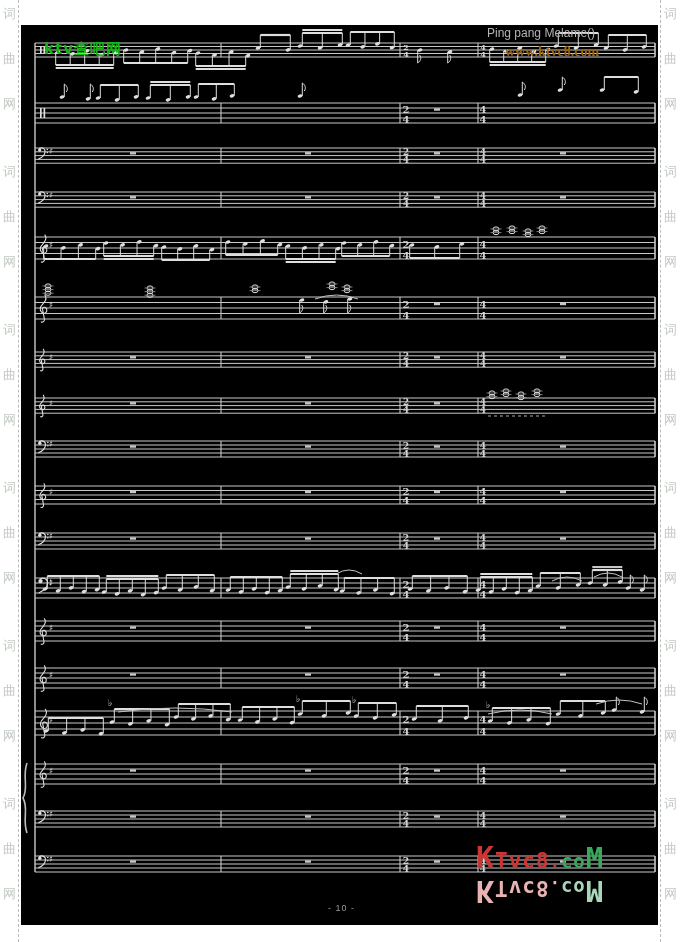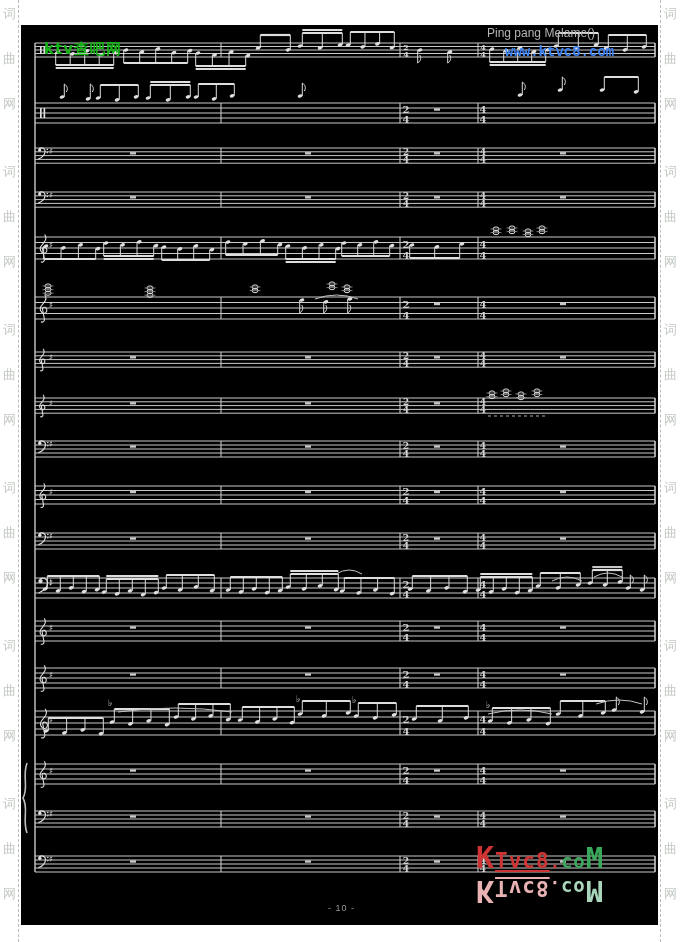--- a/index.html
+++ b/index.html
@@ -7,30 +7,30 @@
         font-family:"Liberation Sans","DejaVu Sans",sans-serif;}
   #score-svg{position:absolute;left:0;top:0;}
   .mcol{position:absolute;top:0;bottom:0;width:18px;}
   .mcol-left{left:0;border-right:1px dashed #b9bdb9;}
   .mcol-right{left:660px;border-left:1px dashed #b9bdb9;}
   .mchar{position:absolute;left:2px;width:15px;text-align:center;
          font-size:13px;color:#c3c9c3;font-family:"DejaVu Sans",sans-serif;}
   .overlay{position:absolute;white-space:nowrap;}
   #site-badge{left:44px;top:40px;font-size:15px;font-weight:bold;color:#17b417;
               font-family:"DejaVu Sans",sans-serif;letter-spacing:1px;}
-  #site-url{left:505px;top:44px;font-size:14px;font-weight:bold;color:#3b82f6;
-            font-family:Liberation Mono, monospace;}
+  #site-url{left:505px;top:44px;font-size:14px;font-weight:bold;color:#a16207;
+            font-family:Liberation Serif, serif;}
   #tempo-text{left:487px;top:26px;font-size:12px;color:#b4b4b4;letter-spacing:0;text-align:center;}
   #page-number{left:328px;top:903px;font-size:9px;color:#9a9a9a;letter-spacing:1px;}
   .wm{left:476px;font-family:"DejaVu Sans Mono","Liberation Mono",monospace;
       font-weight:bold;letter-spacing:1px;line-height:1;}
   #wm-main{top:843px;}
   #wm-reflect{top:876px;transform:scaleY(-1);}
   .wm .p-k{font-size:30px;}
-  .wm .p-mid{font-size:21px;text-decoration:underline;}
+  .wm .p-mid{font-size:21px;}
   .wm .p-dot{font-size:17px;}
   .wm .p-co{font-size:19px;}
   .wm .p-m{font-size:29px;}
   #wm-main .red{color:#cf3434;} #wm-main .grn{color:#3aa85a;}
   #wm-reflect .red{color:#e9b3b3;} #wm-reflect .grn{color:#a9d6ba;}
 </style>
 </head>
 <body>
 
 <div id="page">

